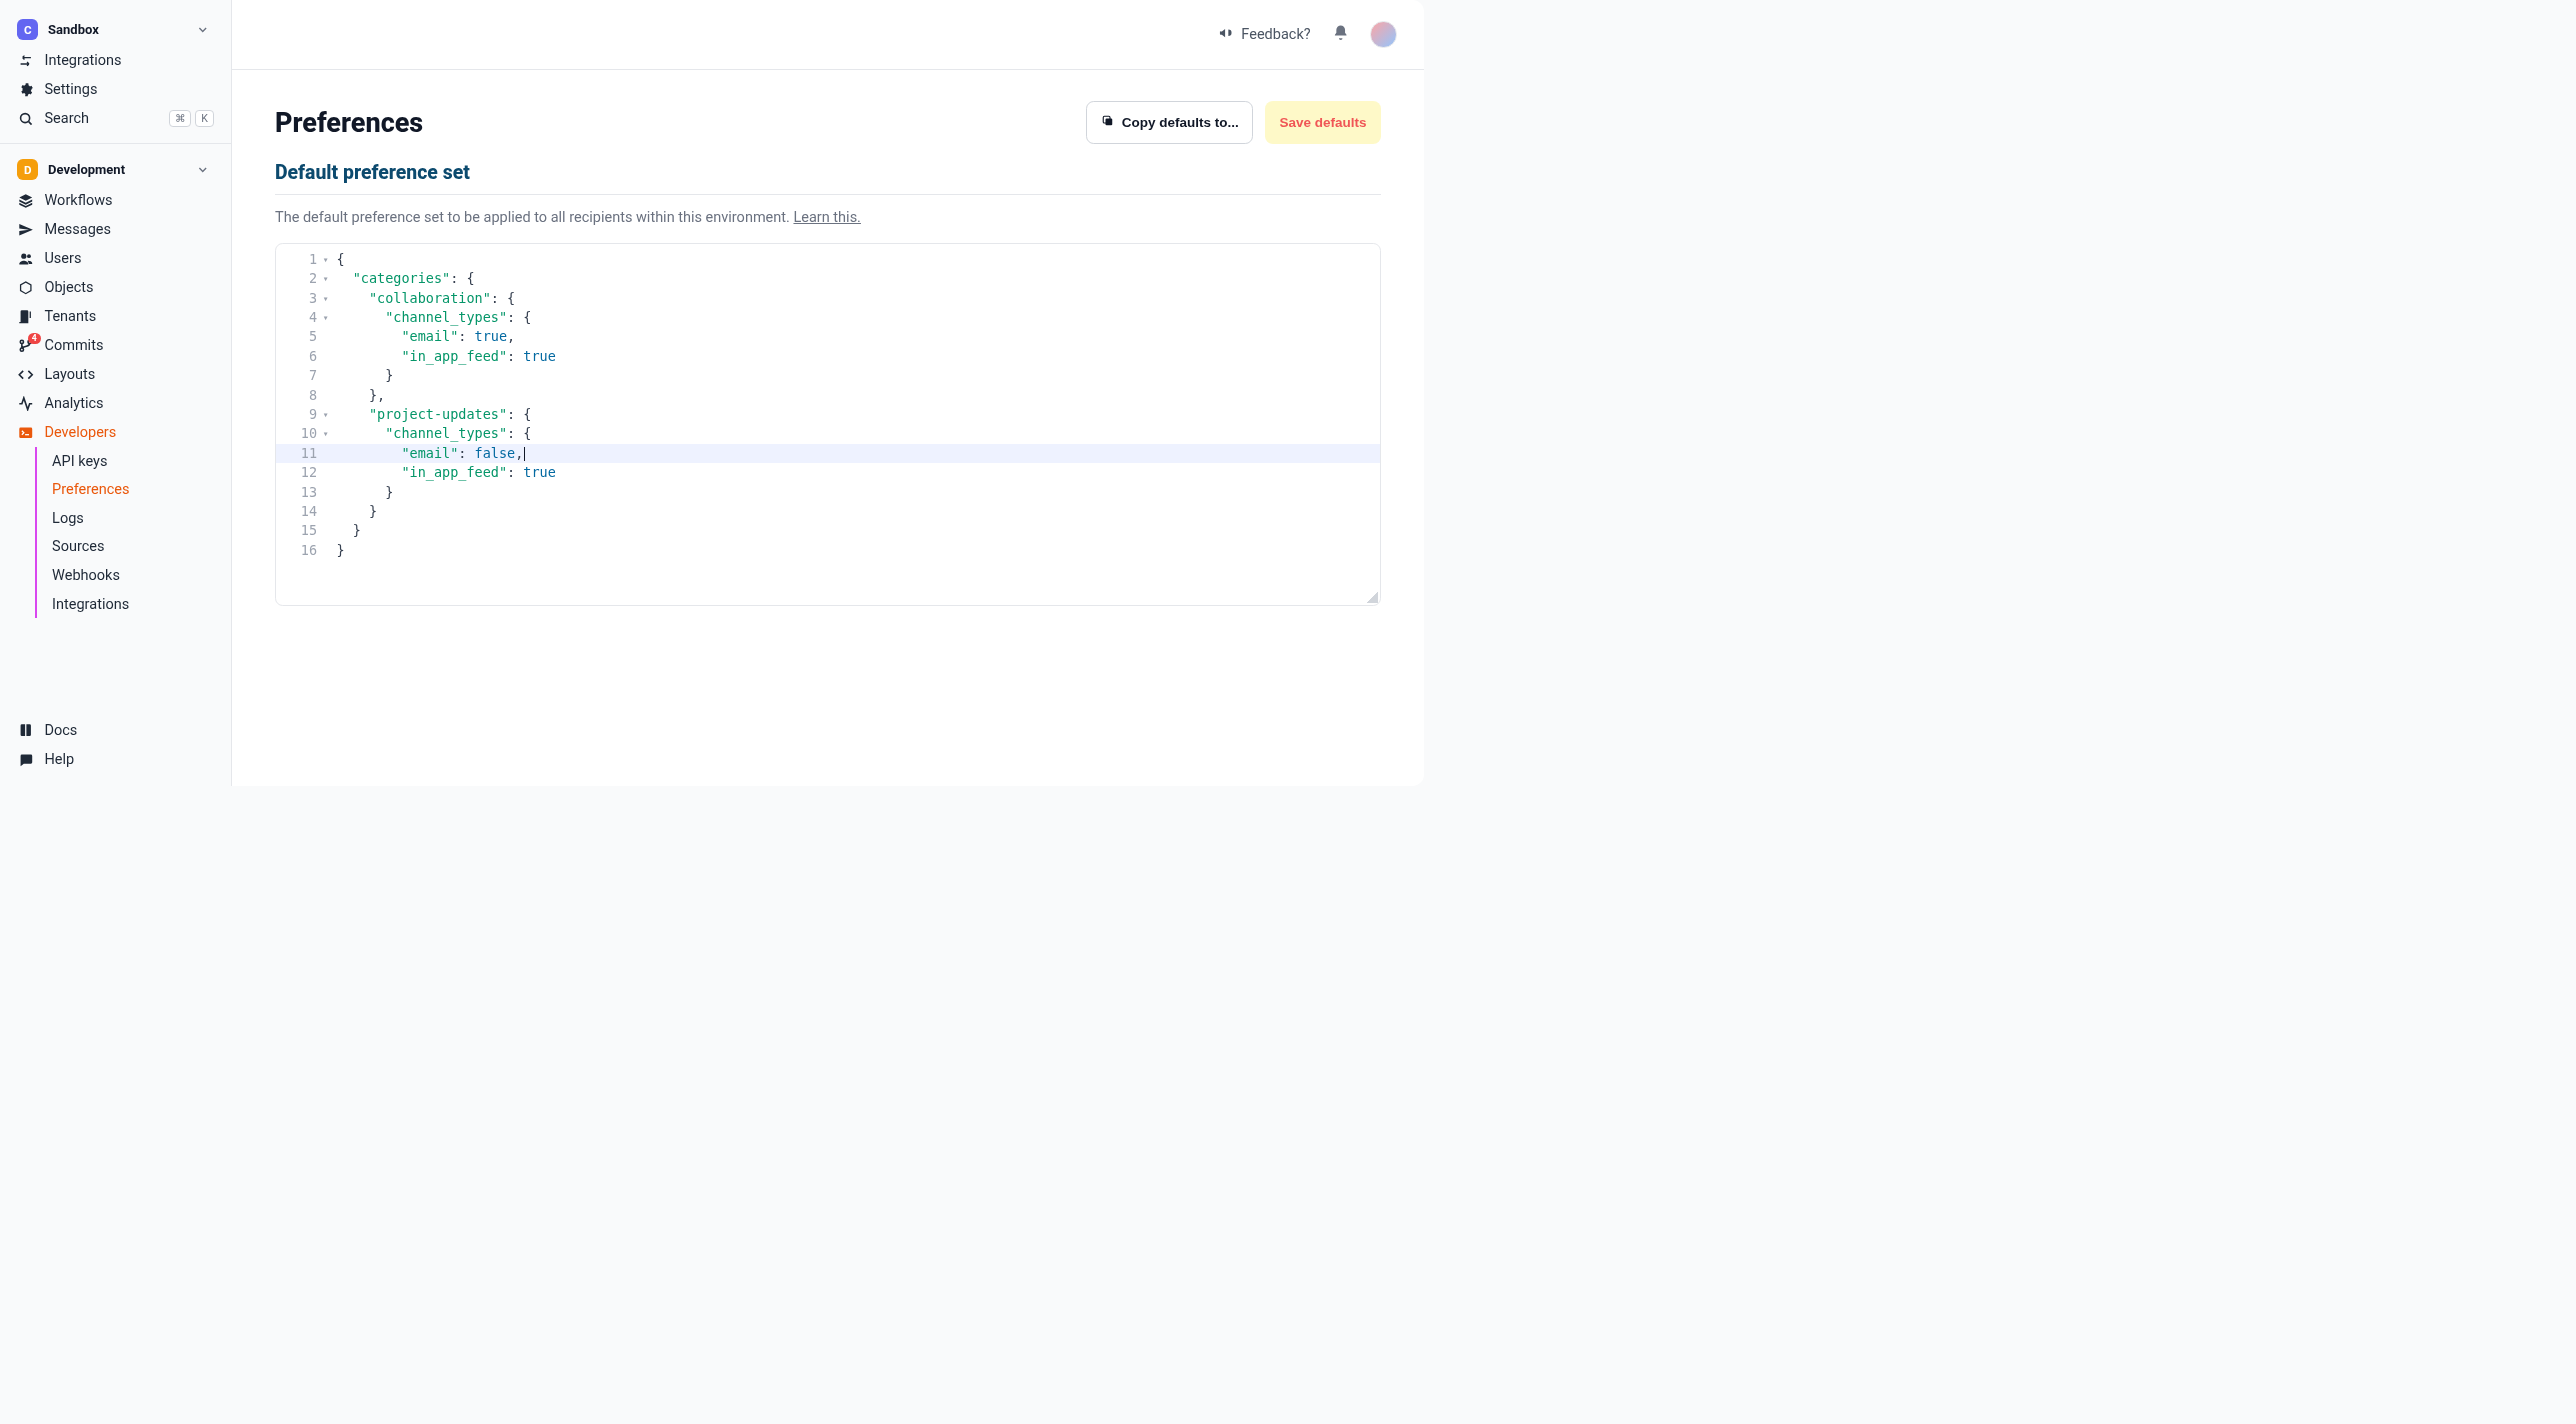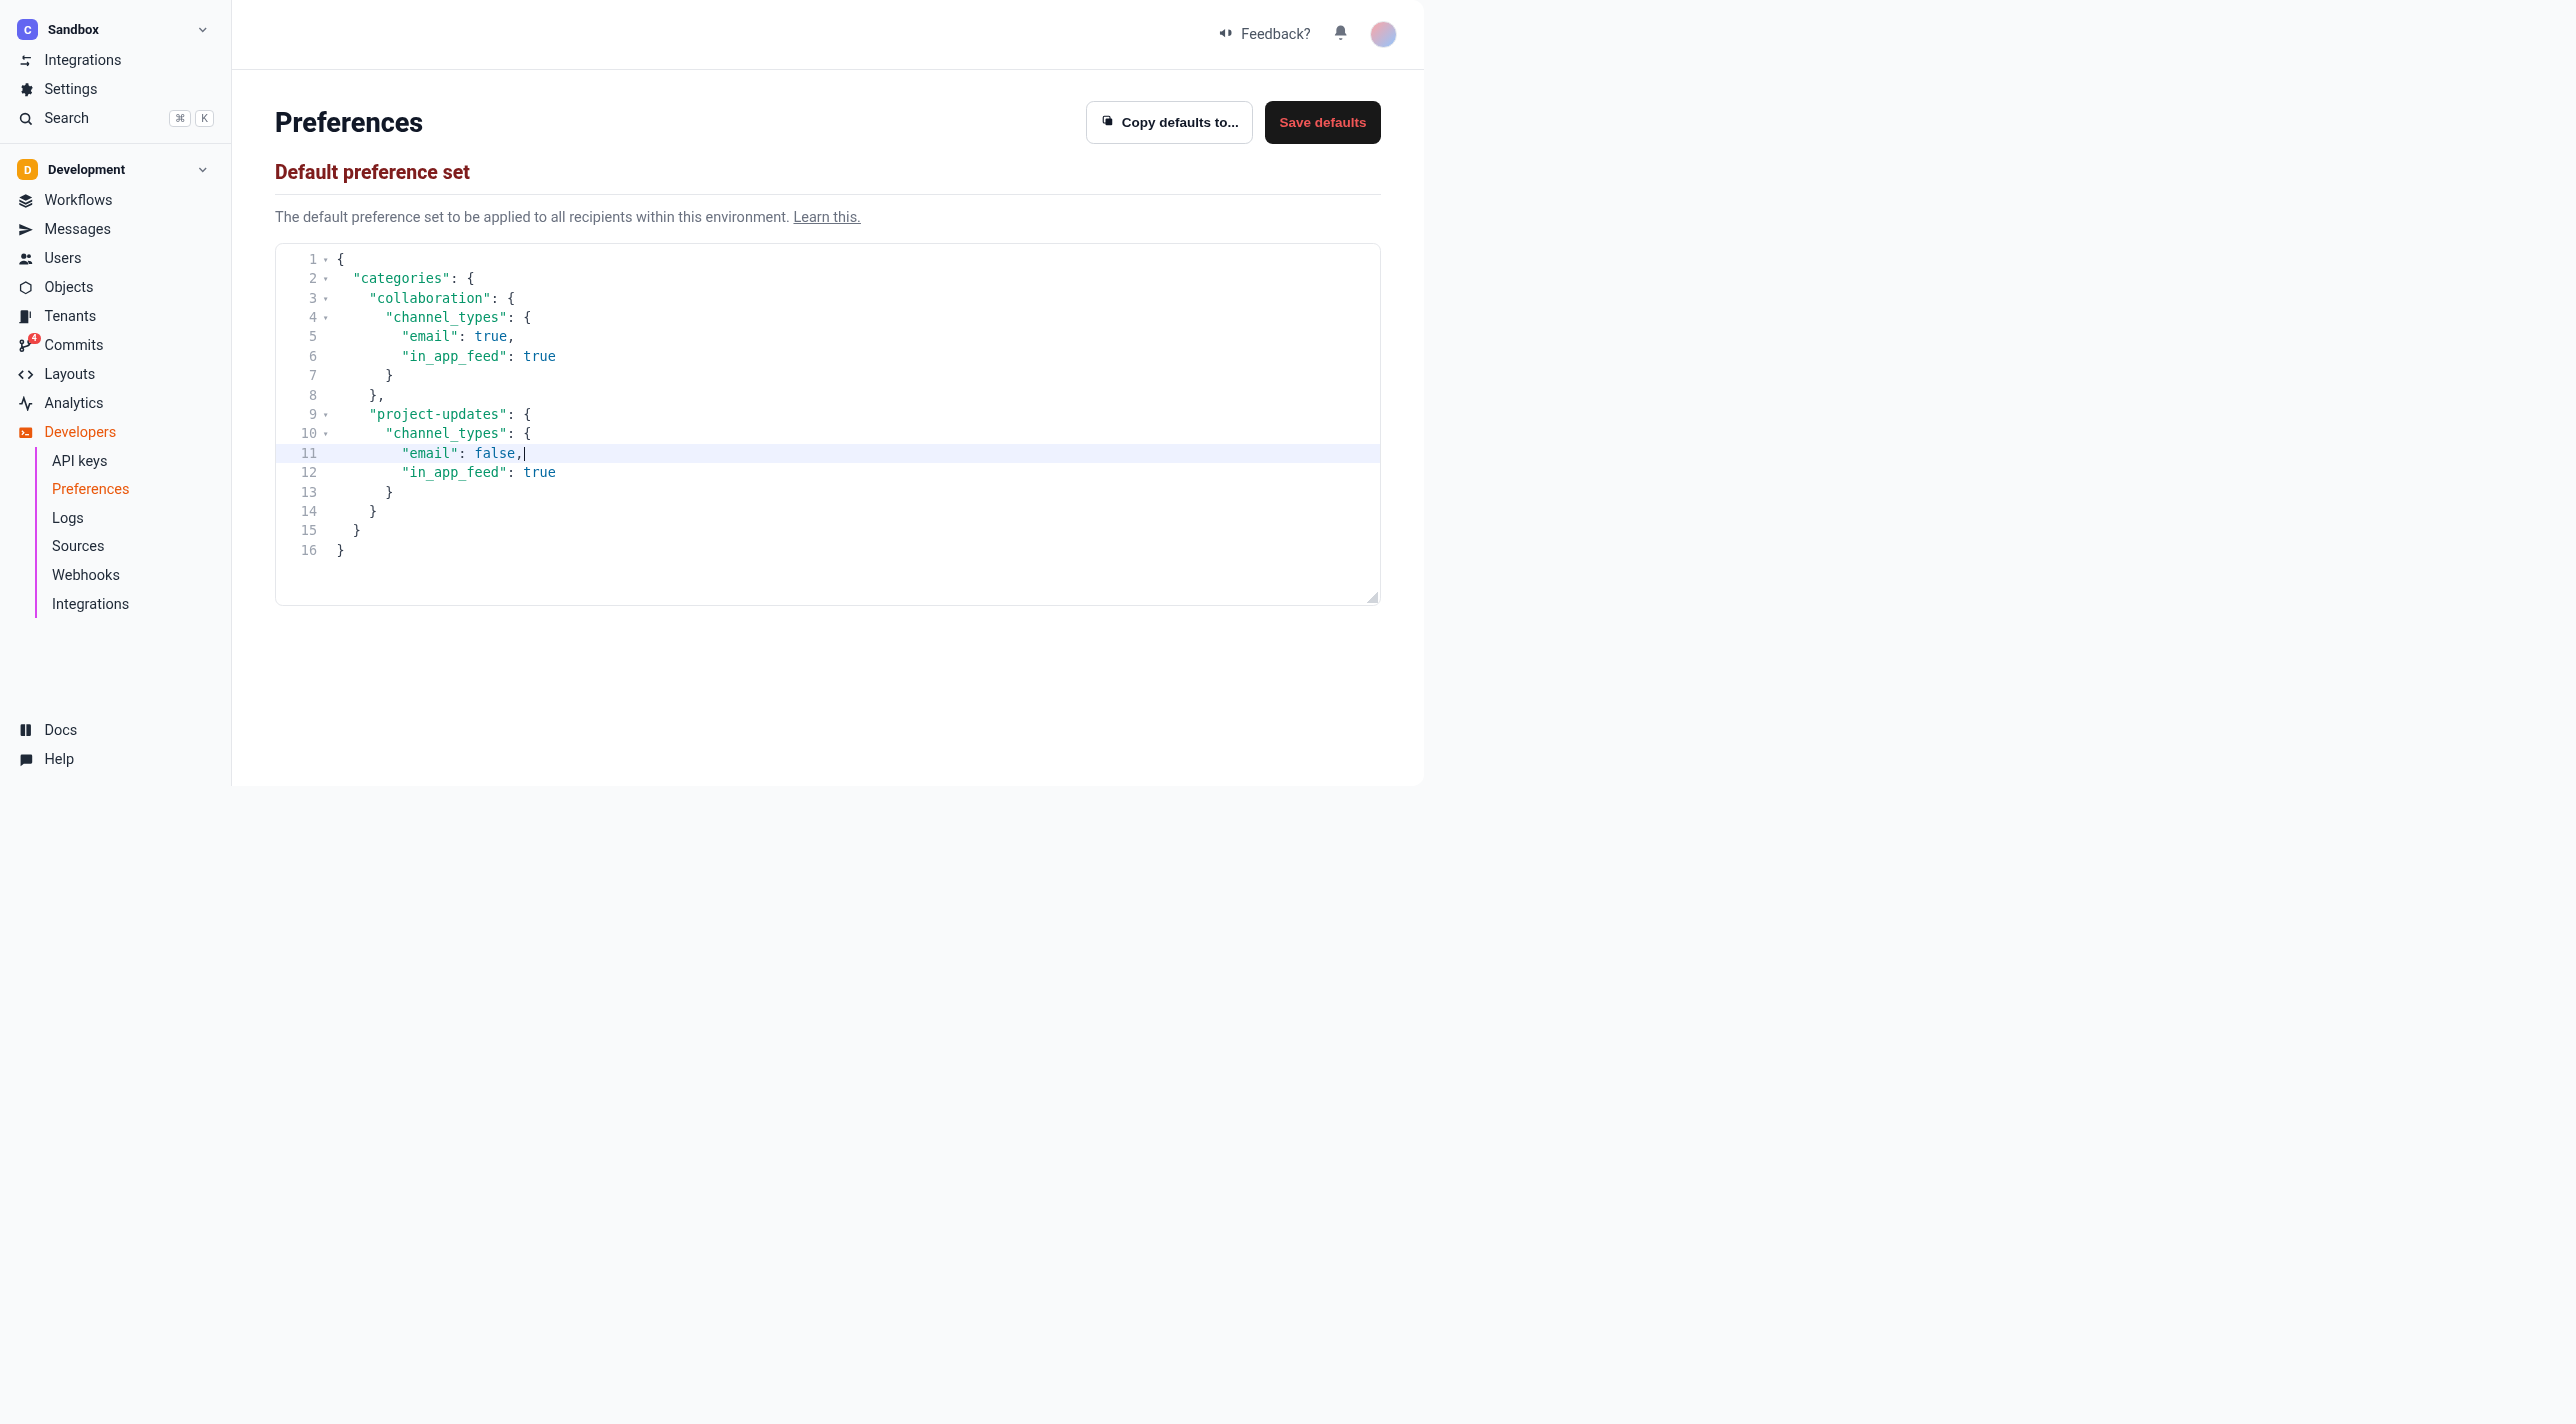--- a/index.html
+++ b/index.html
@@ -183,28 +183,28 @@
     font-weight: 600;
     cursor: pointer;
     border: 1px solid transparent;
   }
   .btn-outline {
     background: #fff;
     border-color: #d1d5db;
     color: #111827;
   }
   .btn-primary {
-    background: #000000;
+    background: #fef9c3;
     color: #ef4444;
     opacity: 0.9;
   }
   .section-title {
     font-size: 19.4px;
     font-weight: 800;
-    color: #7f1d1d;
+    color: #0c4a6e;
     padding-bottom: 9.7px;
     border-bottom: 1px solid #e5e7eb;
     margin-bottom: 13.5px;
   }
   .section-desc {
     font-size: 14.5px;
     color: #6b7280;
     margin-bottom: 17.4px;
   }
   .section-desc a {

